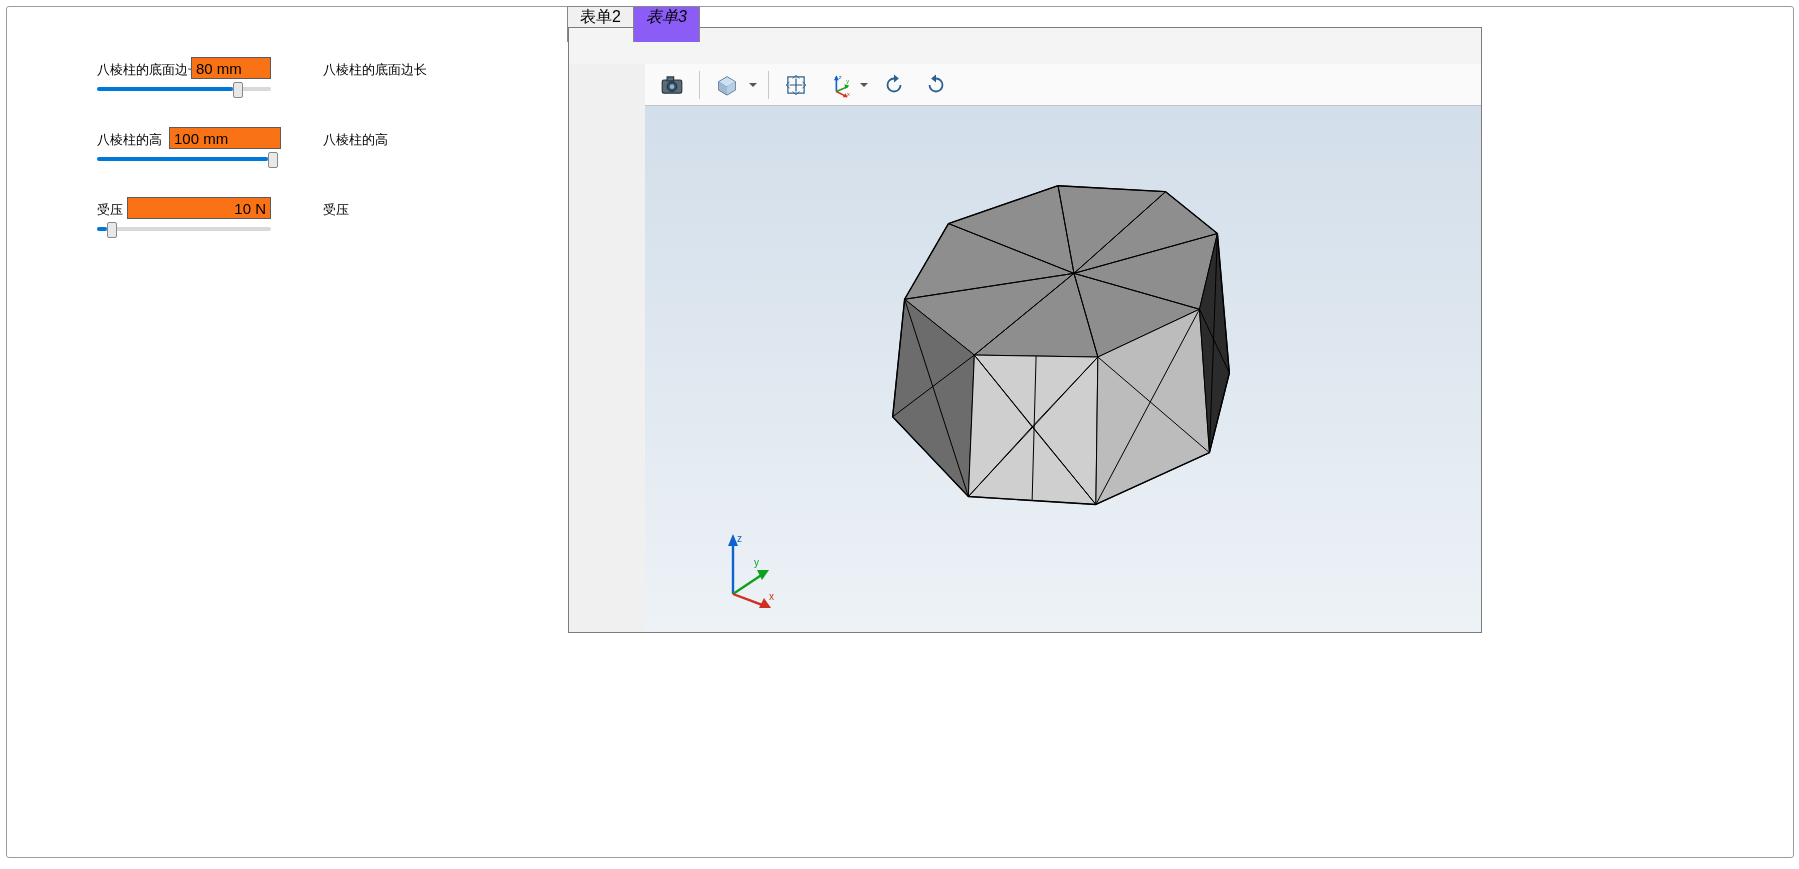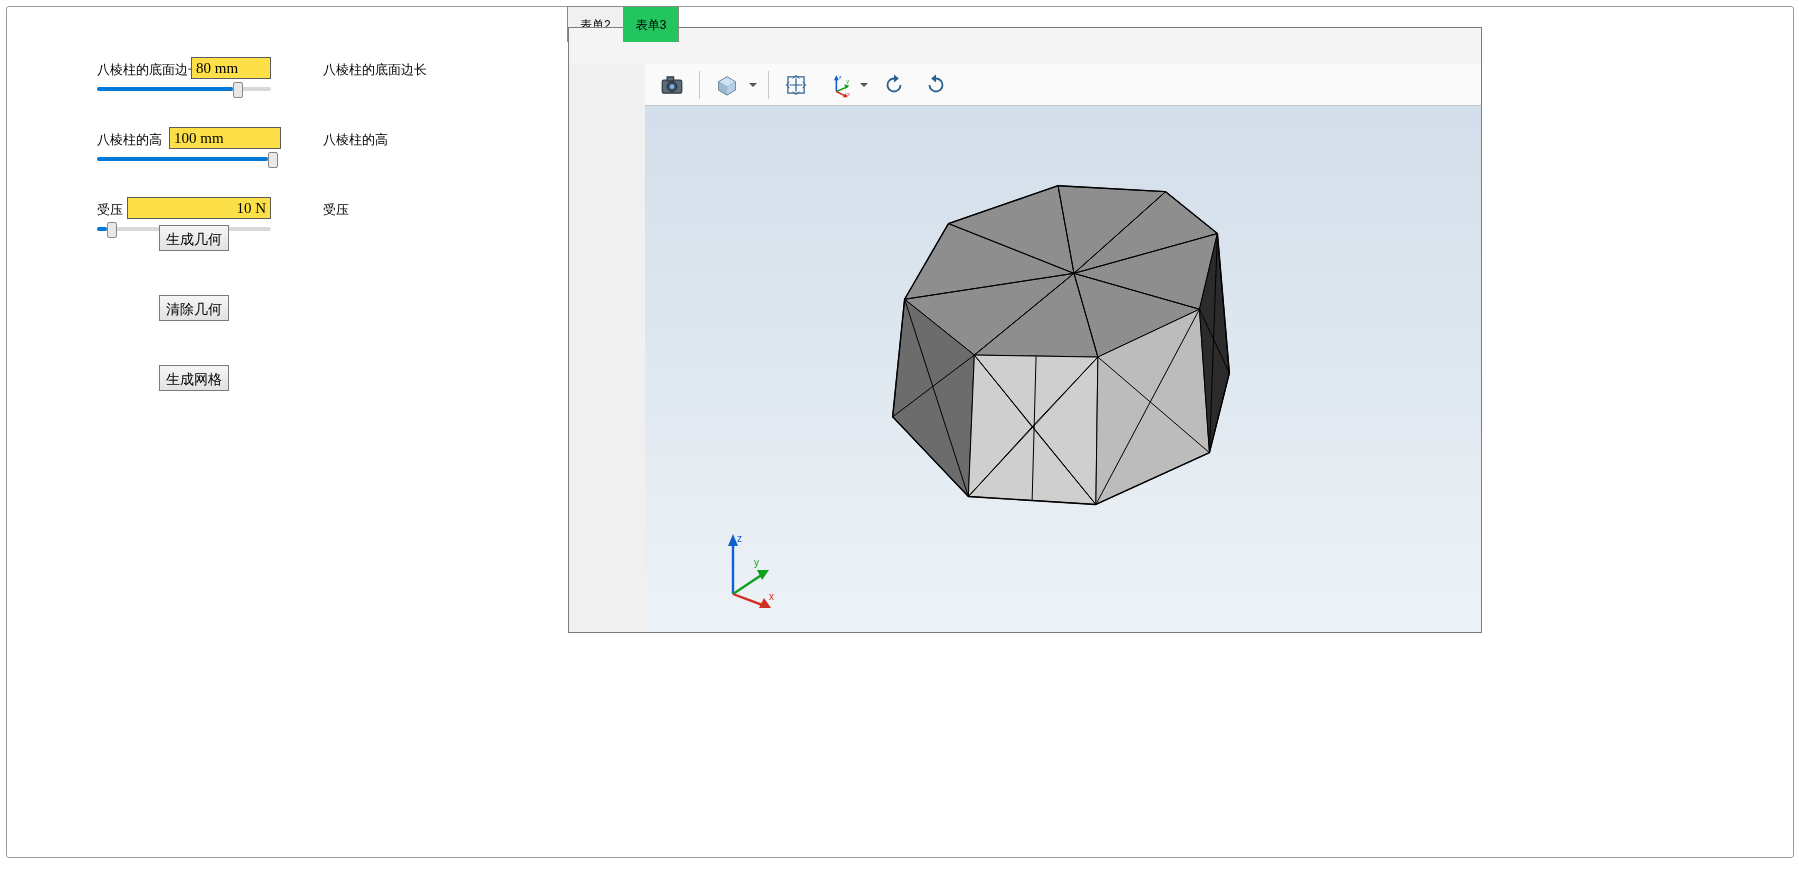--- a/index.html
+++ b/index.html
@@ -39,22 +39,22 @@
     position: absolute;
     left: 0; top: 6px;
     font-size: 13px;
   }
   .param-input {
     position: absolute;
     top: 2px;
     width: 100px;
     height: 22px;
     border: 1px solid #5c5c5c;
-    background: #fde047;
-    font-family: Liberation Serif, serif;
+    background: #f97316;
+    font-family: Liberation Sans, sans-serif;
     font-size: 15px;
     padding: 0 4px;
   }
   .param-slider {
     position: absolute;
     top: 24px;
     height: 20px;
   }
   .slider-track {
     position: absolute;
@@ -106,33 +106,34 @@
 
   
   .tabs {
     position: absolute;
     left: 560px; top: -1px;
     height: 22px;
     display: flex;
   }
   .tab {
     height: 36px;
-    padding: 8px 12px;
+    padding: 0 12px;
     border: 1px solid #888;
     border-bottom: none;
     background: #f0f0f0;
-    font-size: 12px;
+    font-size: 16px;
     line-height: 20px;
     margin-right: -1px;
     cursor: pointer;
   }
   .tab.active {
-    background: #22c55e;
+    background: #8b5cf6;
     position: relative;
     z-index: 2;
+    font-style: italic;
   }
 
   
   .viewport-panel {
     position: absolute;
     left: 561px; top: 20px;
     width: 914px; height: 606px;
     border: 1px solid #7c7c7c;
     background: #f4f4f4;
   }
@@ -244,25 +245,20 @@
         <div class="param-slider" style="left:0;width:174px">
           <div class="slider-track"></div>
           <div class="slider-fill" style="width:6%"></div>
           <div class="slider-thumb" style="left:6%"></div>
         </div>
         <span class="param-desc">受压</span>
       </div>
 
     </div>
 
-    <div class="buttons">
-      <button class="btn">生成几何</button>
-      <button class="btn">清除几何</button>
-      <button class="btn">生成网格</button>
-    </div>
 
     <div class="viewport-panel">
       <div class="model-tree-gutter"></div>
 
       <div class="vp-toolbar">
         <div class="toolbtn" title="snapshot">
           <svg viewBox="0 0 32 32">
               <rect x="4" y="10" width="24" height="16" rx="2" fill="#5a6b7a" stroke="#2d3a45" stroke-width="1.5"></rect>
               <rect x="10" y="6" width="8" height="5" fill="#5a6b7a" stroke="#2d3a45" stroke-width="1.5"></rect>
               <circle cx="16" cy="18" r="6" fill="#3b4c5a" stroke="#1c252d"></circle>

